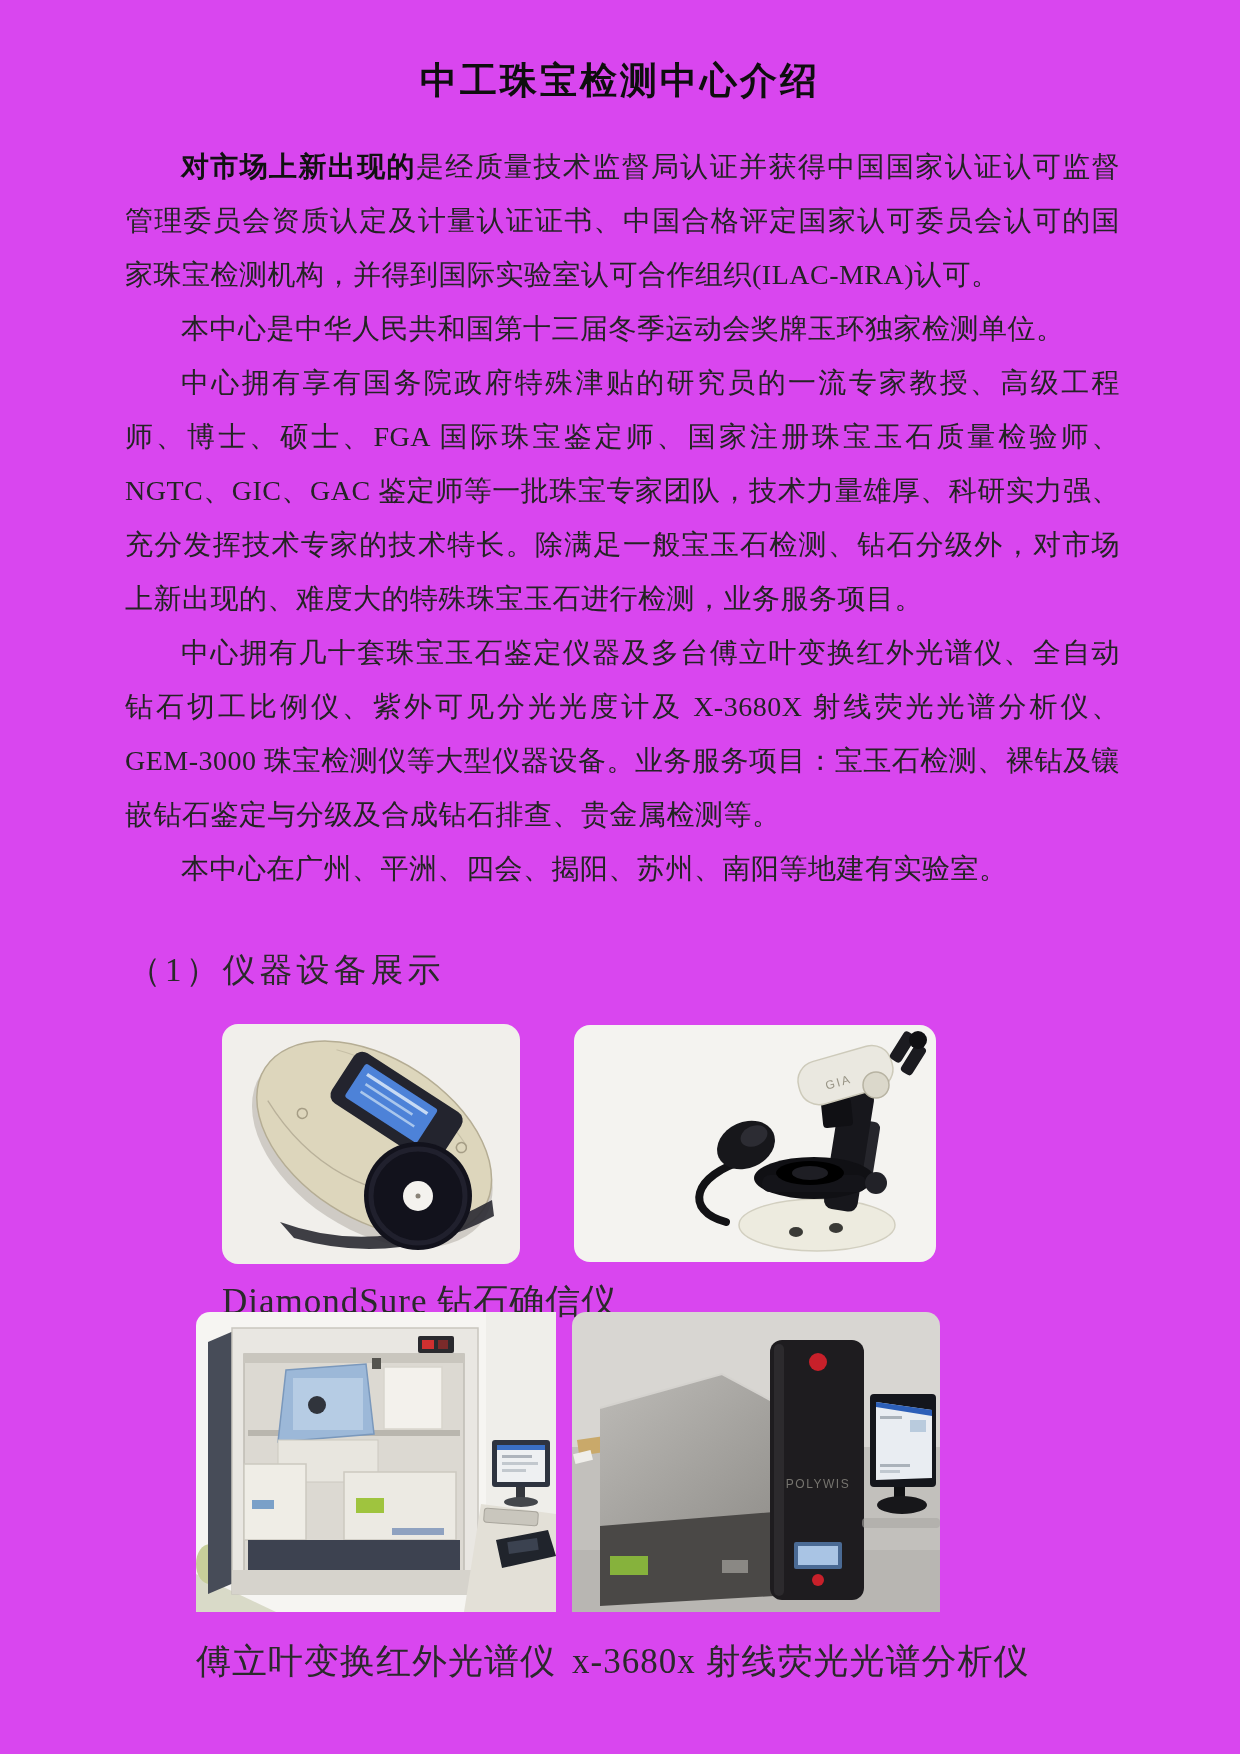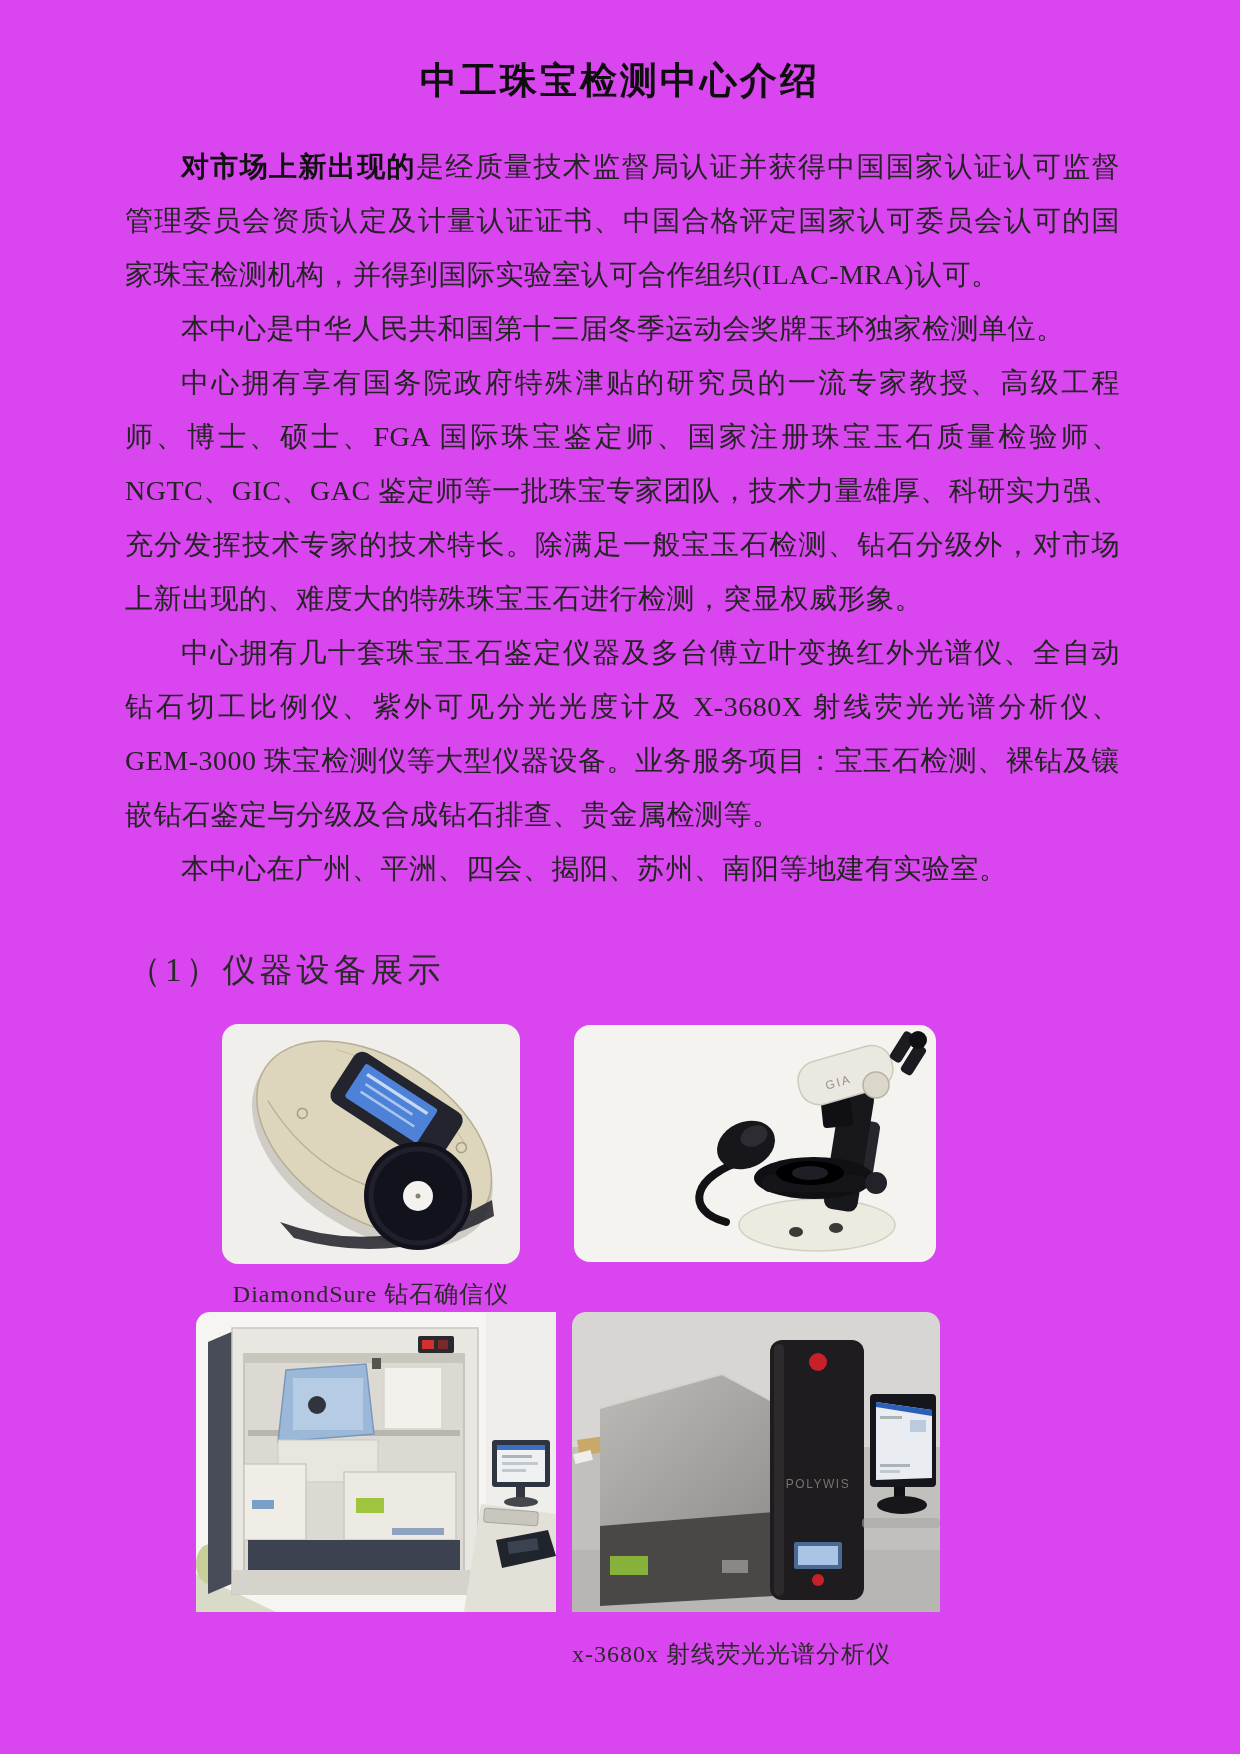--- a/index.html
+++ b/index.html
@@ -18,41 +18,41 @@
     text-indent:2em;color:#242424;letter-spacing:0.5px;
   }
   .lead{font-weight:700;font-family:"Liberation Sans","DejaVu Sans",sans-serif;color:#111;}
   .section-heading{
     position:absolute;left:128px;top:948px;margin:0;
     font-size:33px;font-weight:400;color:#2a2a2a;letter-spacing:4px;
   }
   figure{position:absolute;margin:0;text-align:center;}
   figure svg{display:block;}
   figcaption{
-    font-size:24px;color:#2a2a2a;letter-spacing:1px;white-space:nowrap;
+    font-size:35px;color:#2a2a2a;letter-spacing:1px;white-space:nowrap;
     font-family:"Liberation Serif","DejaVu Serif",serif;
   }
   .row1 figcaption{margin-top:14px;}
   .row2 figcaption{margin-top:26px;}
   .fig1{left:222px;top:1024px;width:298px;}
   .fig2{left:574px;top:1025px;width:362px;}
   .fig3{left:196px;top:1312px;width:360px;}
   .fig4{left:572px;top:1312px;width:318px;}
 </style>
 </head>
 <body>
 
 <div class="page">
 
   <h1 class="title">中工珠宝检测中心介绍</h1>
 
   <div class="body-text">
     <p><span class="lead">对市场上新出现的</span><span>是经质量技术监督局认证并获得中国国家认证认可监督管理委员会资质认定及计量认证证书、中国合格评定国家认可委员会认可的国家珠宝检测机构，并得到国际实验室认可合作组织(ILAC-MRA)认可。</span></p>
     <p>本中心是中华人民共和国第十三届冬季运动会奖牌玉环独家检测单位。</p>
-    <p>中心拥有享有国务院政府特殊津贴的研究员的一流专家教授、高级工程师、博士、硕士、FGA 国际珠宝鉴定师、国家注册珠宝玉石质量检验师、NGTC、GIC、GAC 鉴定师等一批珠宝专家团队，技术力量雄厚、科研实力强、充分发挥技术专家的技术特长。除满足一般宝玉石检测、钻石分级外，对市场上新出现的、难度大的特殊珠宝玉石进行检测，突显权威形象。</p>
+    <p>中心拥有享有国务院政府特殊津贴的研究员的一流专家教授、高级工程师、博士、硕士、FGA 国际珠宝鉴定师、国家注册珠宝玉石质量检验师、NGTC、GIC、GAC 鉴定师等一批珠宝专家团队，技术力量雄厚、科研实力强、充分发挥技术专家的技术特长。除满足一般宝玉石检测、钻石分级外，对市场上新出现的、难度大的特殊珠宝玉石进行检测，业务服务项目。</p>
     <p>中心拥有几十套珠宝玉石鉴定仪器及多台傅立叶变换红外光谱仪、全自动钻石切工比例仪、紫外可见分光光度计及 X-3680X 射线荧光光谱分析仪、GEM-3000 珠宝检测仪等大型仪器设备。业务服务项目：宝玉石检测、裸钻及镶嵌钻石鉴定与分级及合成钻石排查、贵金属检测等。</p>
     <p>本中心在广州、平洲、四会、揭阳、苏州、南阳等地建有实验室。</p>
   </div>
 
   <h2 class="section-heading">（1）仪器设备展示</h2>
 
   <figure class="fig1 row1">
     <svg viewBox="0 0 298 240" width="298" height="240" xmlns="http://www.w3.org/2000/svg">
       <rect x="0" y="0" width="298" height="240" rx="16" fill="#f1efeb"></rect>
       <g transform="rotate(33 150 118)">
@@ -140,20 +140,21 @@
       <rect x="301" y="133" width="48" height="5" fill="#3a6fc4"></rect>
       <rect x="306" y="143" width="30" height="3" fill="#aeb4bc"></rect>
       <rect x="306" y="150" width="36" height="3" fill="#c2c8ce"></rect>
       <rect x="306" y="157" width="24" height="3" fill="#c2c8ce"></rect>
       <rect x="320" y="175" width="9" height="11" fill="#33363c"></rect>
       <ellipse cx="325" cy="190" rx="17" ry="5" fill="#44474c"></ellipse>
       <rect x="288" y="198" width="54" height="14" rx="3" transform="rotate(4 315 205)" fill="#c9c6bd" stroke="#a8a59c"></rect>
       <path d="M 300 228 L 352 218 L 360 244 L 306 256 Z" fill="#20242c"></path>
       <rect x="312" y="228" width="30" height="12" transform="rotate(-8 327 234)" fill="#3b4250"></rect>
     </svg>
+    <figcaption>傅立叶变换红外光谱仪</figcaption>
   </figure>
 
   <figure class="fig4 row2">
     <svg viewBox="0 0 368 300" width="368" height="300" xmlns="http://www.w3.org/2000/svg">
       <defs>
         <linearGradient id="xrfLid" x1="0" y1="0" x2="1" y2="1">
           <stop offset="0" stop-color="#bdbbb7"></stop>
           <stop offset="1" stop-color="#93918d"></stop>
         </linearGradient>
       </defs>

